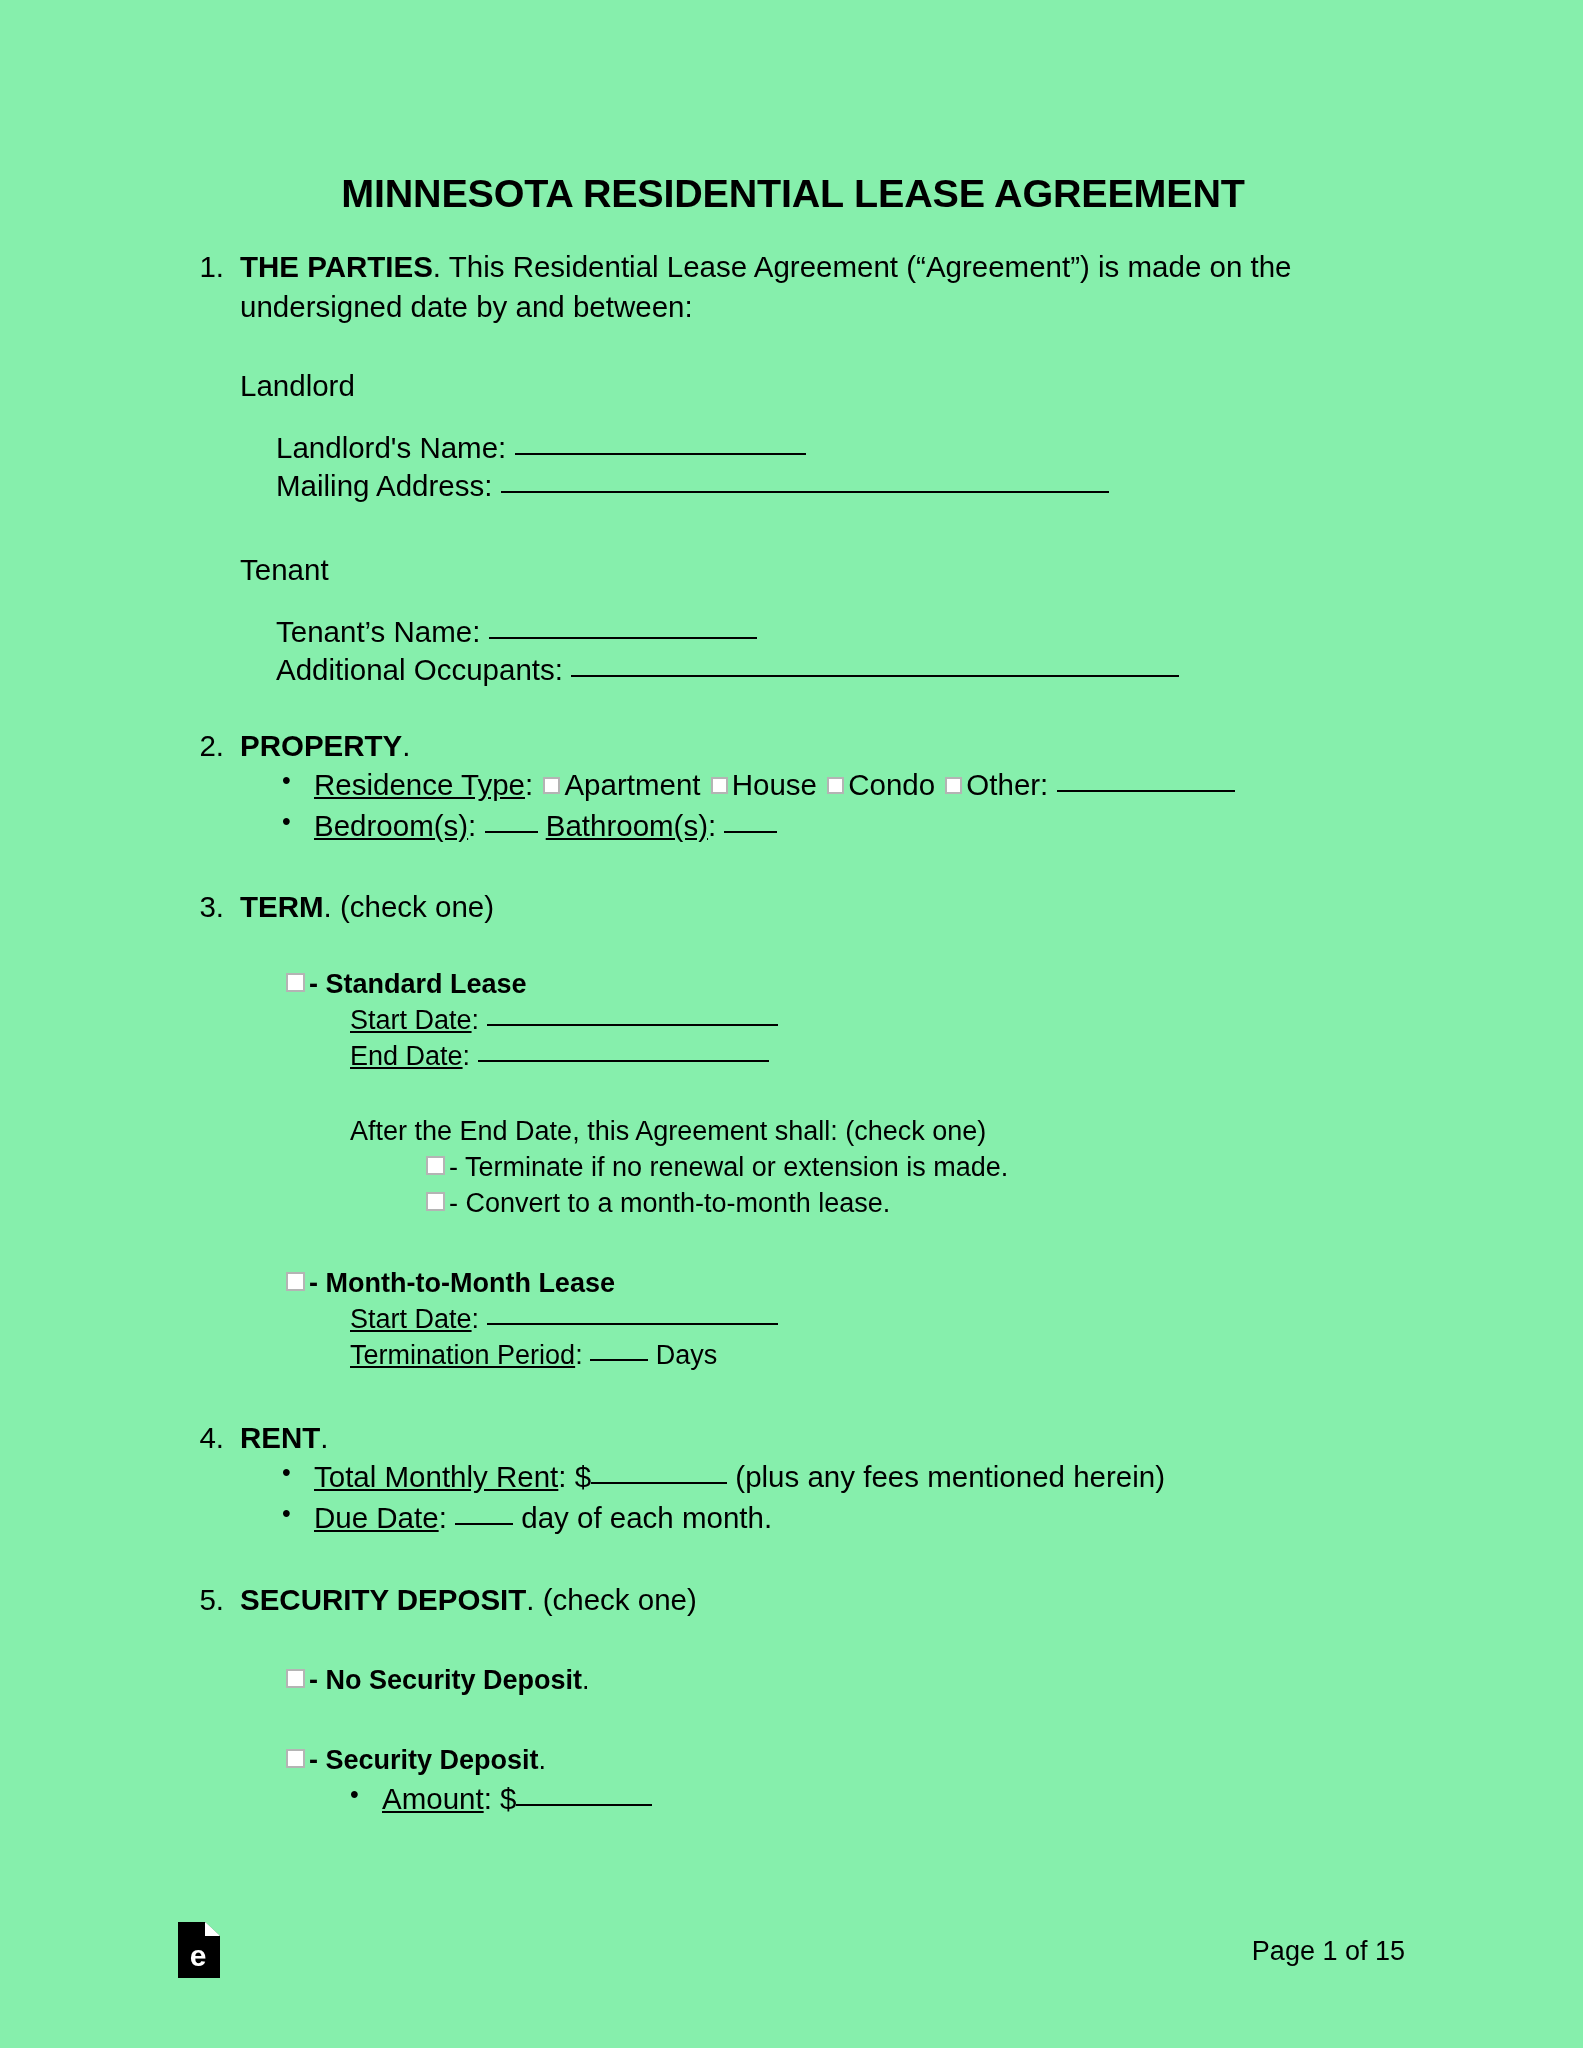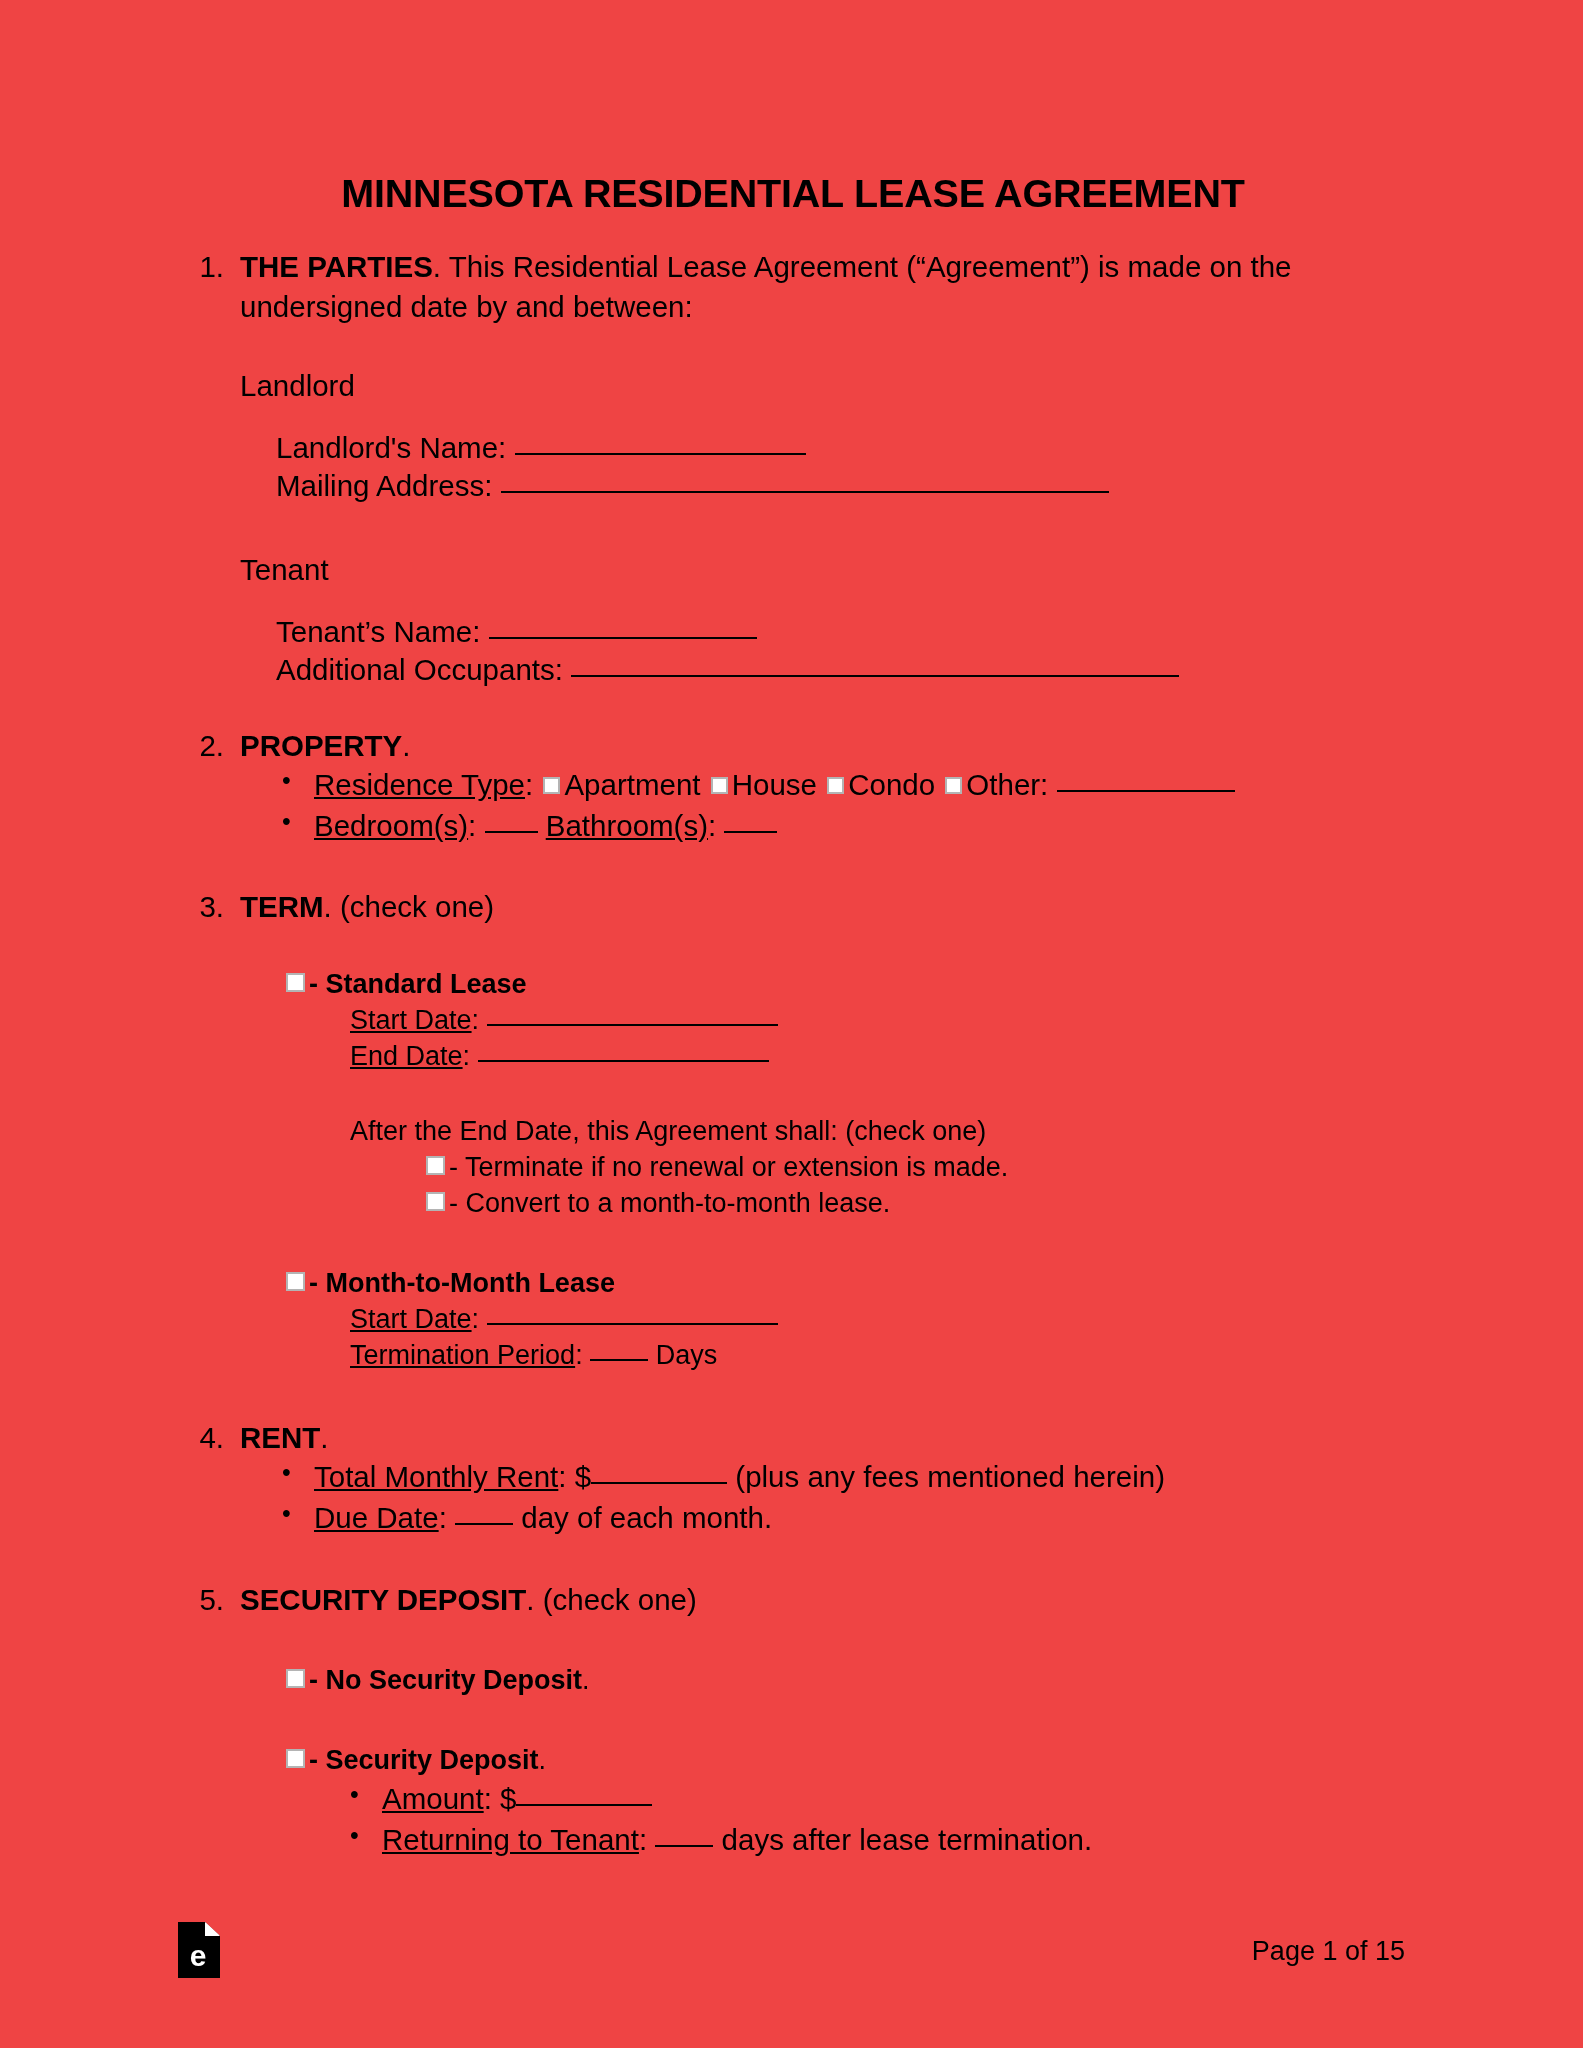--- a/index.html
+++ b/index.html
@@ -9,21 +9,21 @@
     background: #ffffff;
   }
   body {
     font-family: "Liberation Sans", sans-serif;
     color: #000000;
   }
   .page {
     position: relative;
     width: 1583px;
     height: 2048px;
-    background: #ef4444;
+    background: #86efac;
     margin: 0 auto;
     overflow: hidden;
   }
   .content {
     position: absolute;
     left: 178px;
     top: 0;
     width: 1230px;
   }
 
@@ -321,25 +321,20 @@
       <div class="sp-44"></div>
 
       <div class="choice-line indent-1">
         <span class="cb"></span><span class="b">- Security Deposit</span><span>.</span>
       </div>
 
       <ul class="bullets deep">
         <li>
           <span class="u">Amount</span><span>: $</span><span class="blank" style="width:136px;"></span>
         </li>
-        <li>
-          <span class="u">Returning to Tenant</span><span>:</span>
-          <span class="blank" style="width:58px;"></span>
-          <span>days after lease termination.</span>
-        </li>
       </ul>
     </div>
 
   </div>
 
   <div class="footer">
     <div class="logo">
       <svg width="42" height="56" viewBox="0 0 42 56" xmlns="http://www.w3.org/2000/svg">
         <path d="M0 0 H27 L42 14 V56 H0 Z" fill="#000000"></path>
         <path d="M28 1 L41 13 H28 Z" fill="#ffffff"></path>

